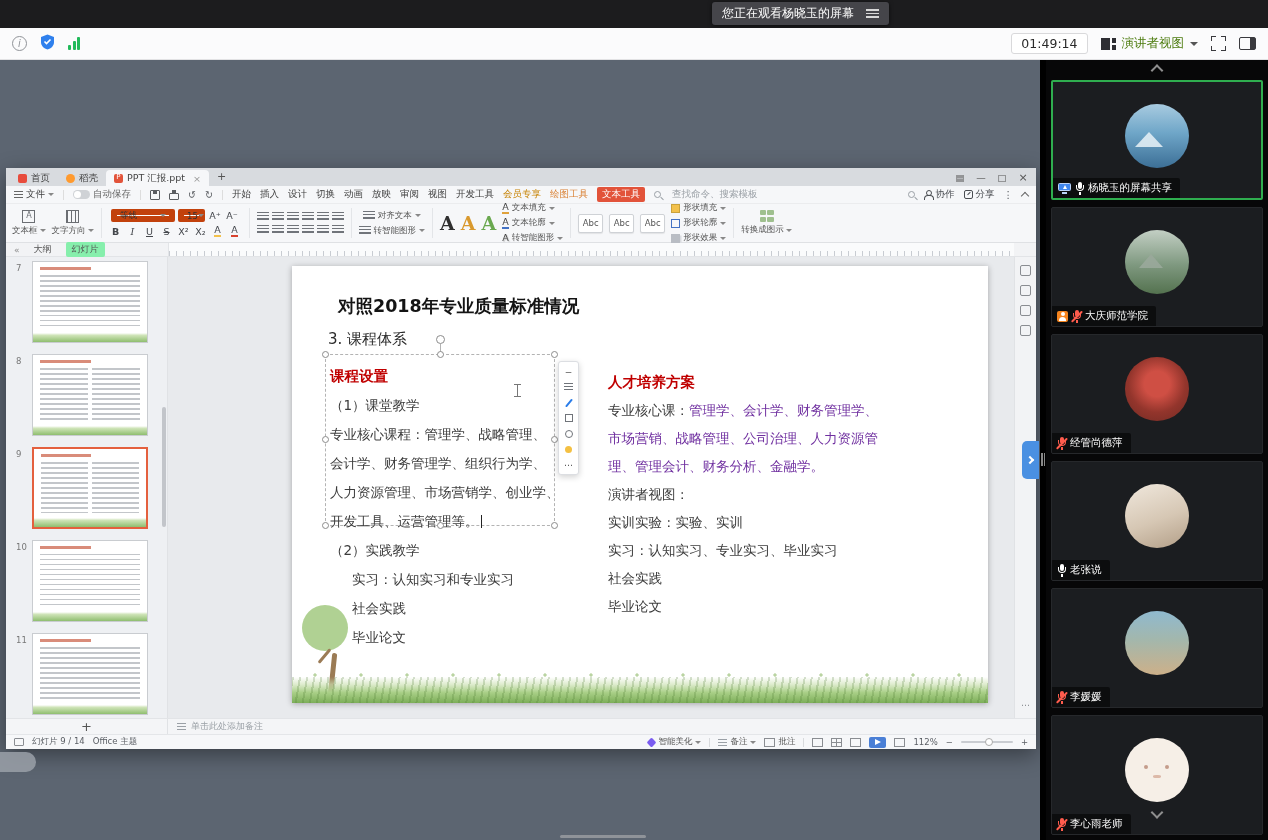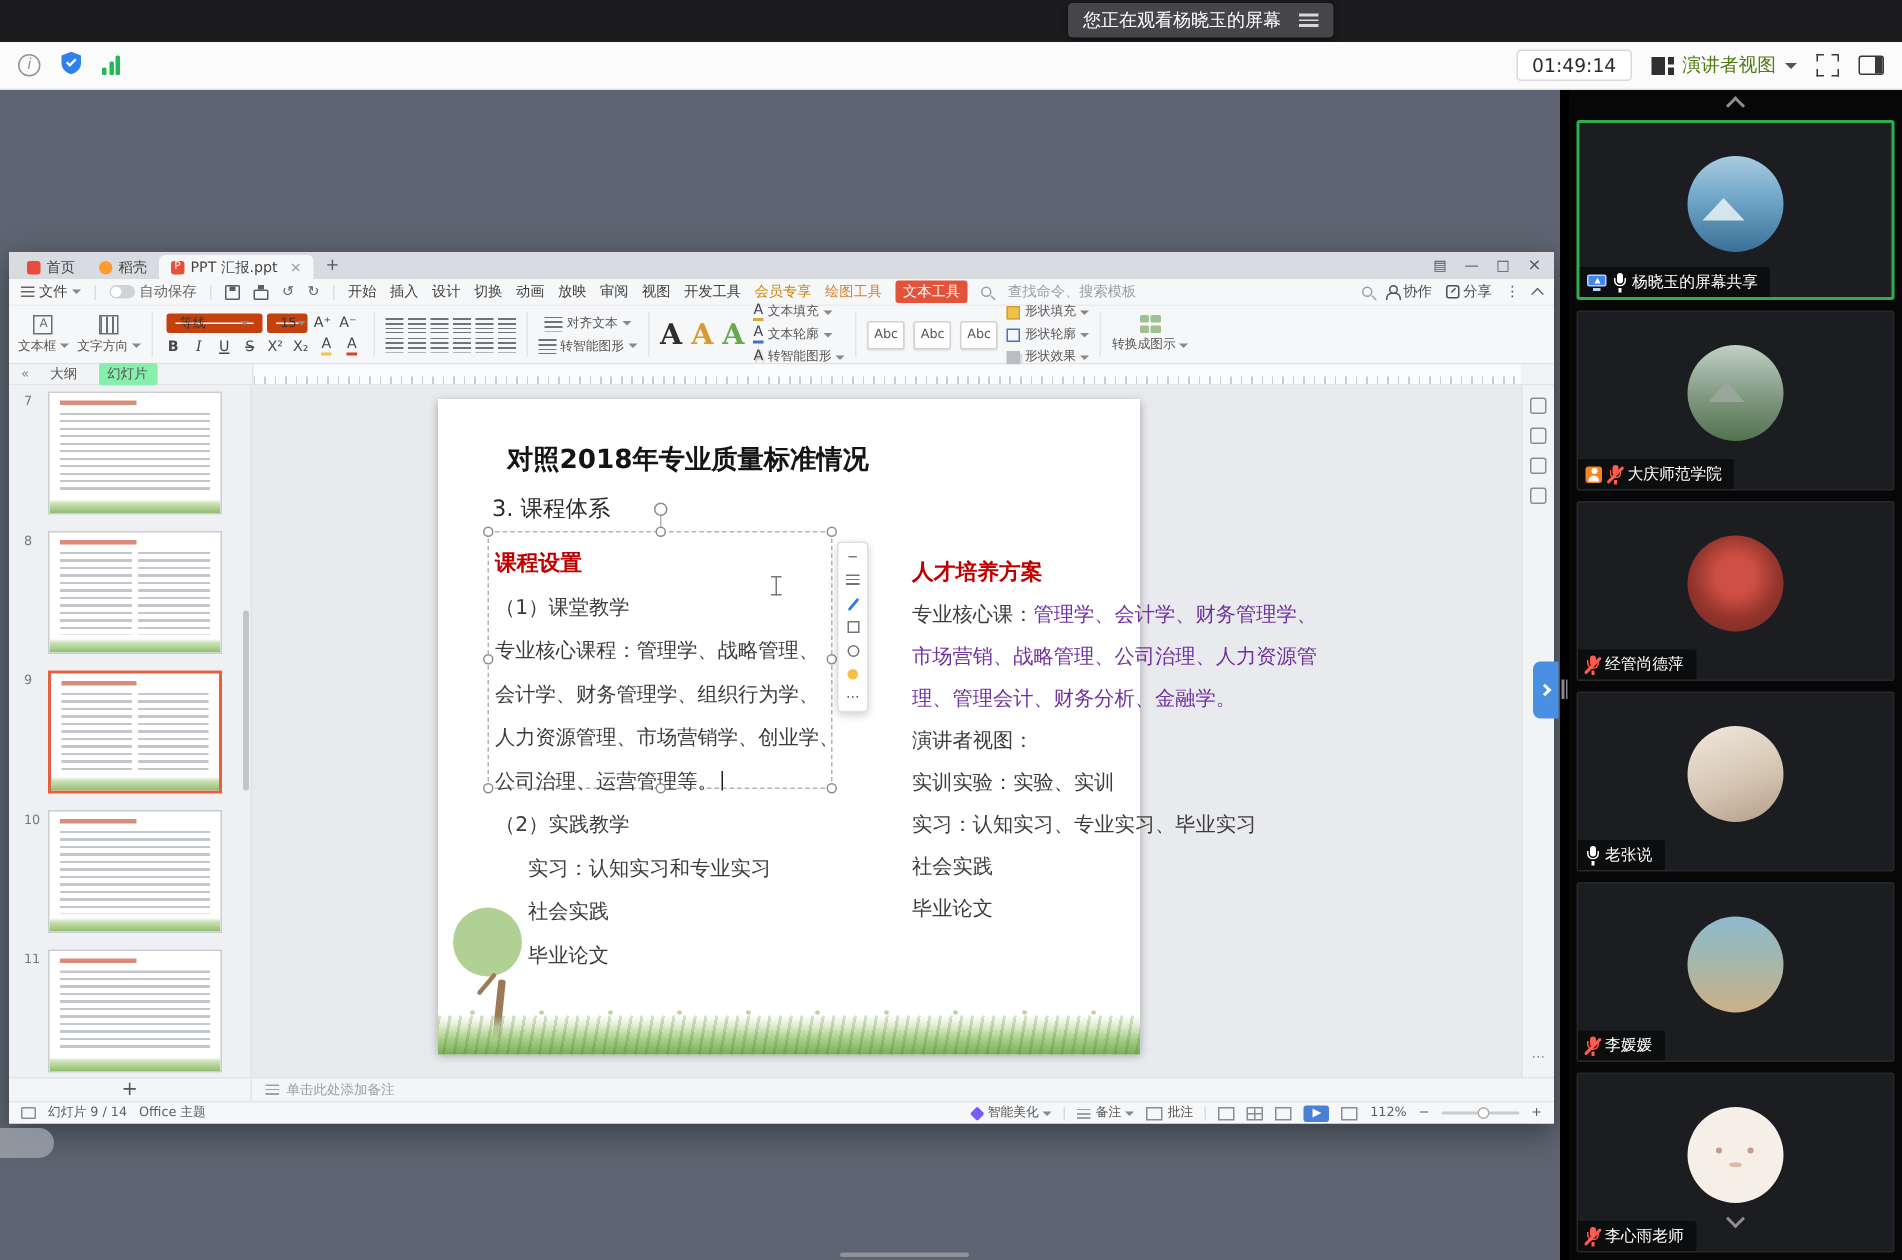--- a/index.html
+++ b/index.html
@@ -161,21 +161,21 @@
 .tcard{position:absolute;left:26px;top:0;width:116px;height:82px;background:#fff;border:1px solid #c9ccd0;overflow:hidden}
 .tslot.sel .tcard{border:2px solid #e4603e}
 .thead{position:absolute;left:7px;top:5px;width:45%;height:3px;background:#d98c7a}
 .tl{position:absolute;left:7px;right:7px;top:13px;bottom:12px;background:repeating-linear-gradient(to bottom,#c3c6ca 0 1.5px,transparent 1.5px 5px)}
 .two .tl{right:52%}
 .tl2{position:absolute;left:52%;right:7px;top:13px;bottom:12px;background:repeating-linear-gradient(to bottom,#c3c6ca 0 1.5px,transparent 1.5px 5px)}
 .tgrass{position:absolute;left:0;right:0;bottom:0;height:9px;background:linear-gradient(to top,#8fbe6f,#cfe4b8 75%,transparent)}
 .pscroll{position:absolute;right:1px;top:150px;width:4px;height:120px;background:#c2c5ca;border-radius:2px}
 
 .canvas{flex:1;position:relative;background:#e8eaed;overflow:hidden}
-.slide{position:absolute;left:124px;top:9px;width:468px;height:437px;background:#fff;box-shadow:0 1px 6px rgba(0,0,0,.3)}
+.slide{position:absolute;left:124px;top:9px;width:696px;height:437px;background:#fff;box-shadow:0 1px 6px rgba(0,0,0,.3)}
 .s-title{position:absolute;left:46px;top:28px;font-size:17.5px;font-weight:bold;color:#141414;white-space:nowrap;z-index:2}
 .s-section{position:absolute;left:36px;top:64px;font-size:15px;color:#2a2a2a;z-index:2}
 .colL{position:absolute;left:38px;top:96px;font-size:13.5px;line-height:29px;color:#3c3c3c;white-space:nowrap;z-index:2}
 .colL .h,.colR .h{font-size:14.5px;font-weight:bold;color:#c00000}
 .colL .ind{padding-left:22px}
 .cline::after{content:"";display:inline-block;width:1px;height:13px;background:#222;margin-left:2px;vertical-align:-2px}
 .colR{position:absolute;left:316px;top:102px;width:278px;font-size:13.5px;line-height:28px;color:#3c3c3c;z-index:2}
 .pur{color:#7030a0}
 .dashbox{position:absolute;left:33px;top:88px;width:230px;height:172px;border:1px dashed #b3b3b3;z-index:1}
 .hdl{position:absolute;width:7px;height:7px;border-radius:50%;background:#fff;border:1px solid #8c8c8c;z-index:3}
@@ -604,21 +604,21 @@
             <span class="hdl" style="left:30px;top:256px"></span>
             <span class="hdl" style="left:145px;top:256px"></span>
             <span class="hdl" style="left:259px;top:256px"></span>
 
             <div class="colL">
               <div class="h">课程设置</div>
               <div>（1）课堂教学</div>
               <div>专业核心课程：管理学、战略管理、</div>
               <div>会计学、财务管理学、组织行为学、</div>
               <div>人力资源管理、市场营销学、创业学、</div>
-              <div class="cline">公司治理、运营管理等。</div>
+              <div class="cline">开发工具、运营管理等。</div>
               <div>（2）实践教学</div>
               <div class="ind">实习：认知实习和专业实习</div>
               <div class="ind">社会实践</div>
               <div class="ind">毕业论文</div>
             </div>
 
             <div class="colR">
               <div class="h">人才培养方案</div>
               <div><span>专业核心课：</span><span class="pur">管理学、会计学、财务管理学、市场营销、战略管理、公司治理、人力资源管理、管理会计、财务分析、金融学。</span></div>
               <div>演讲者视图：</div>

